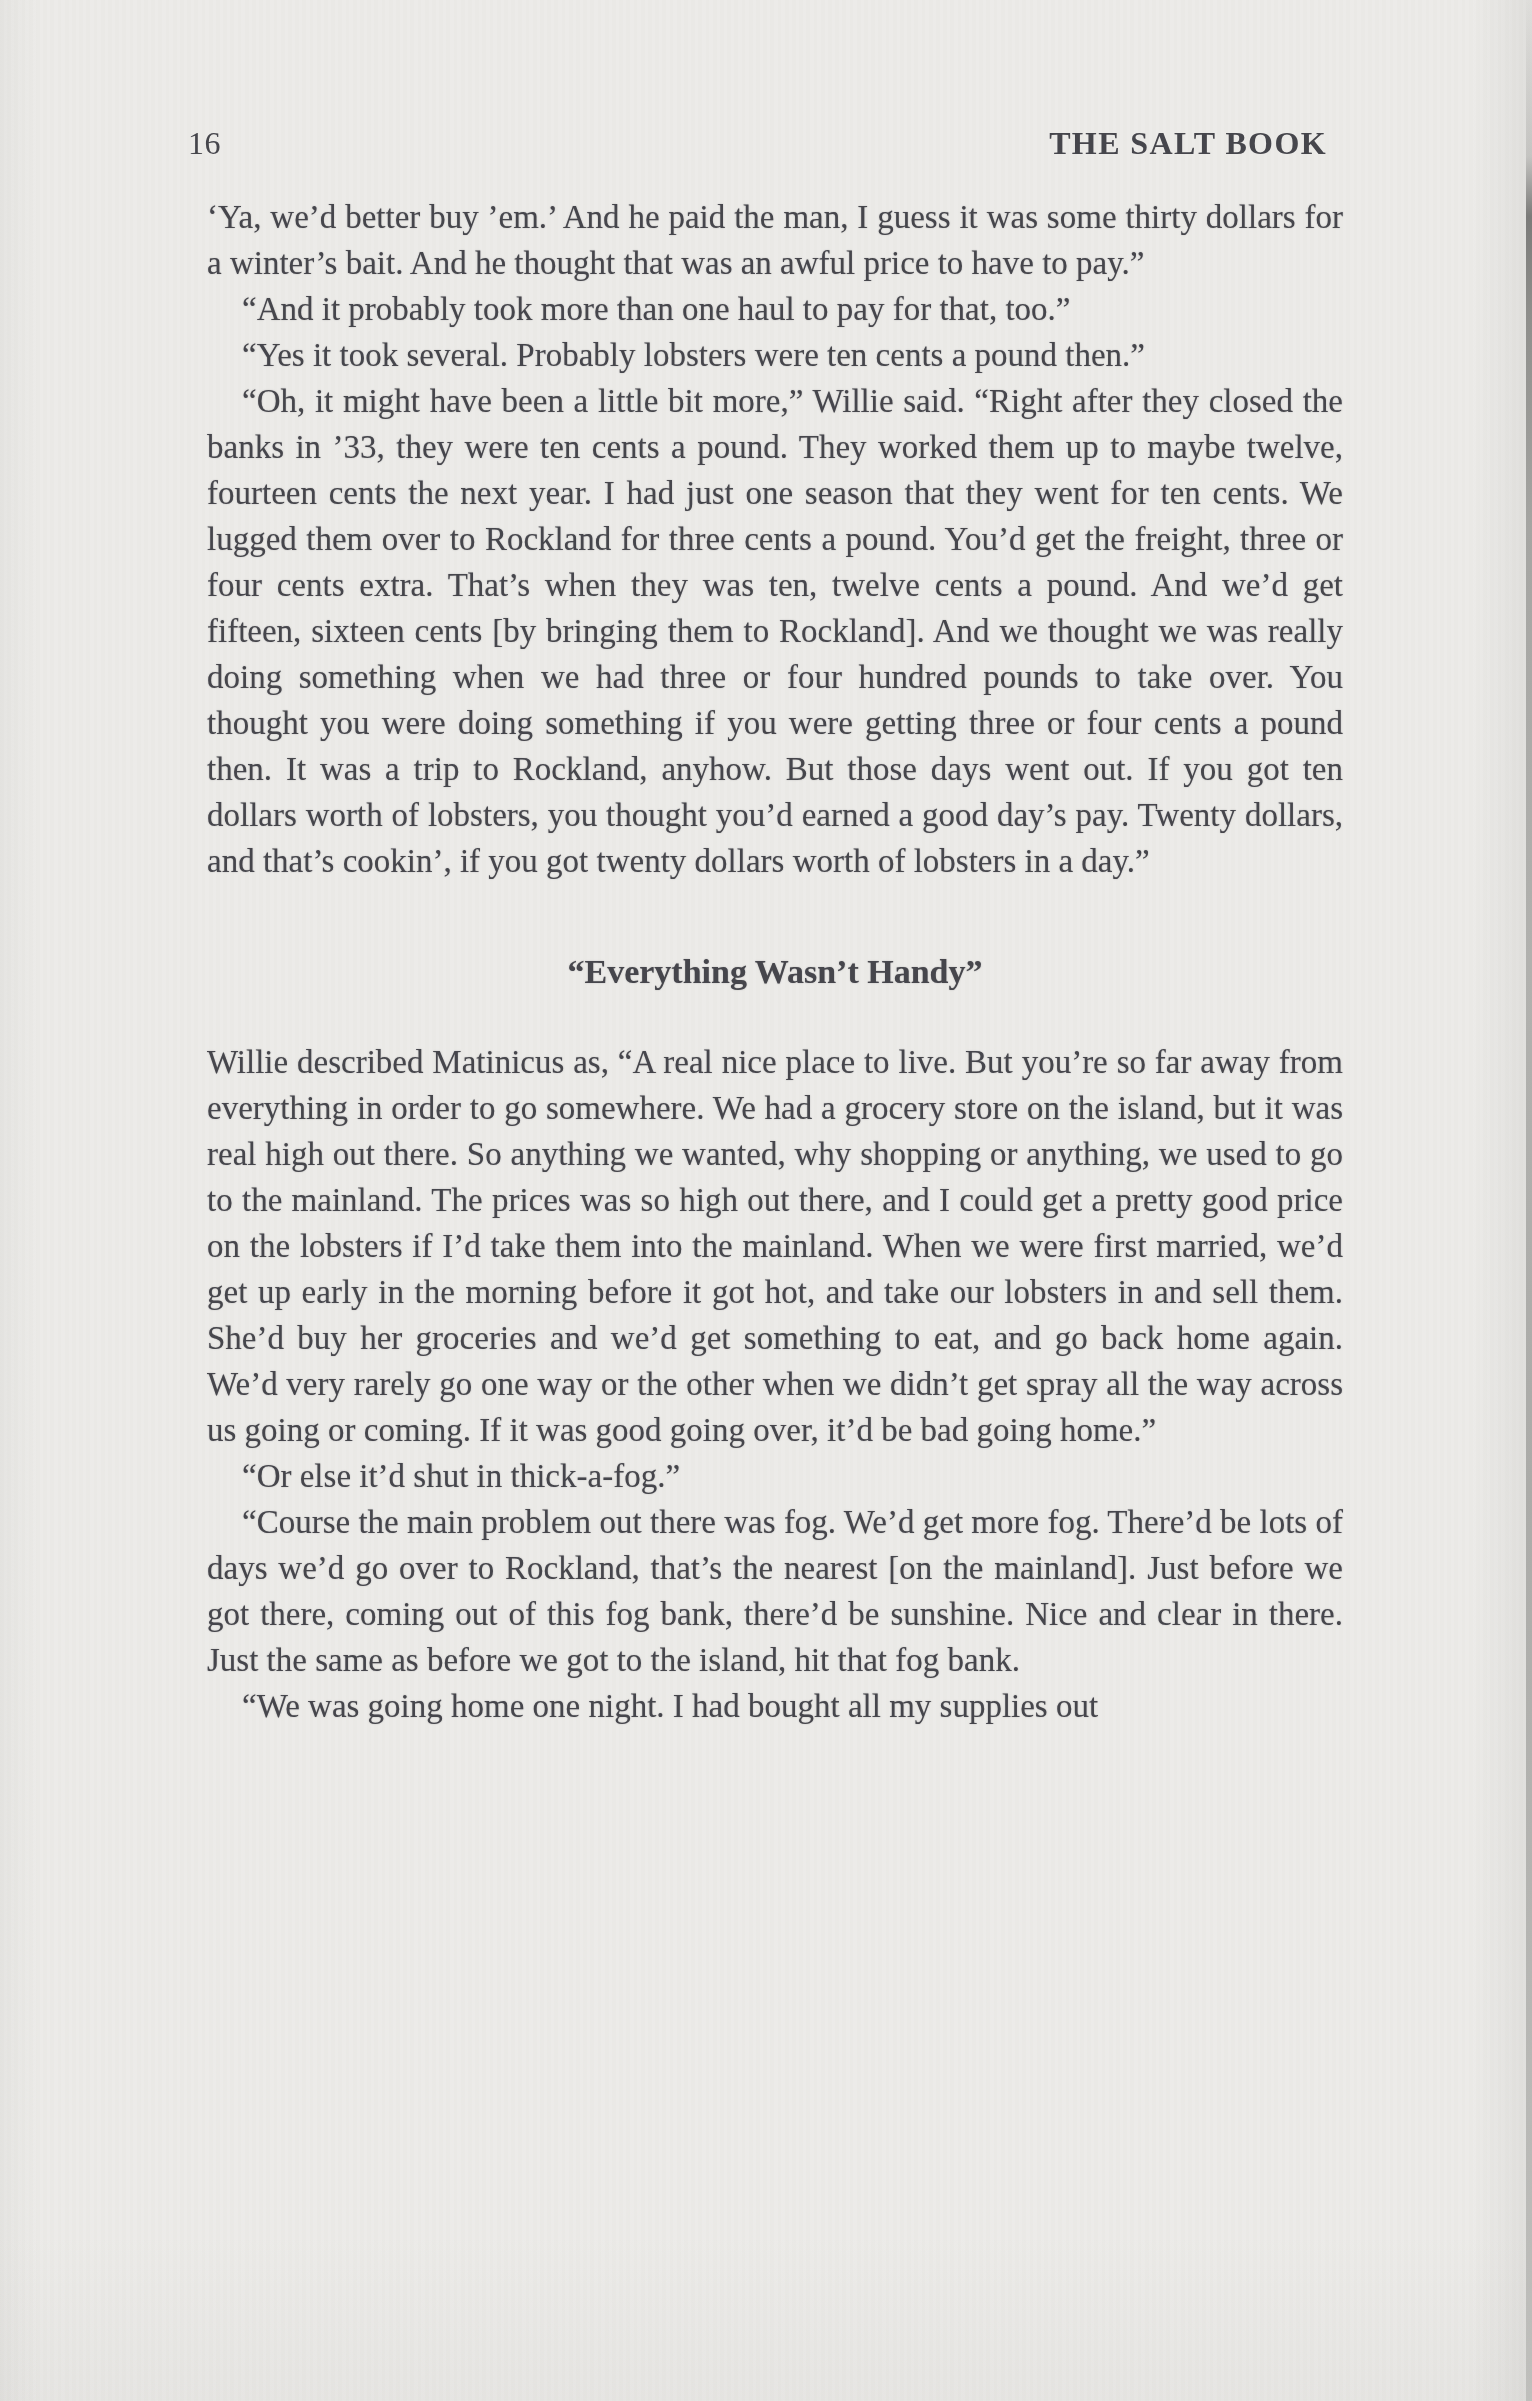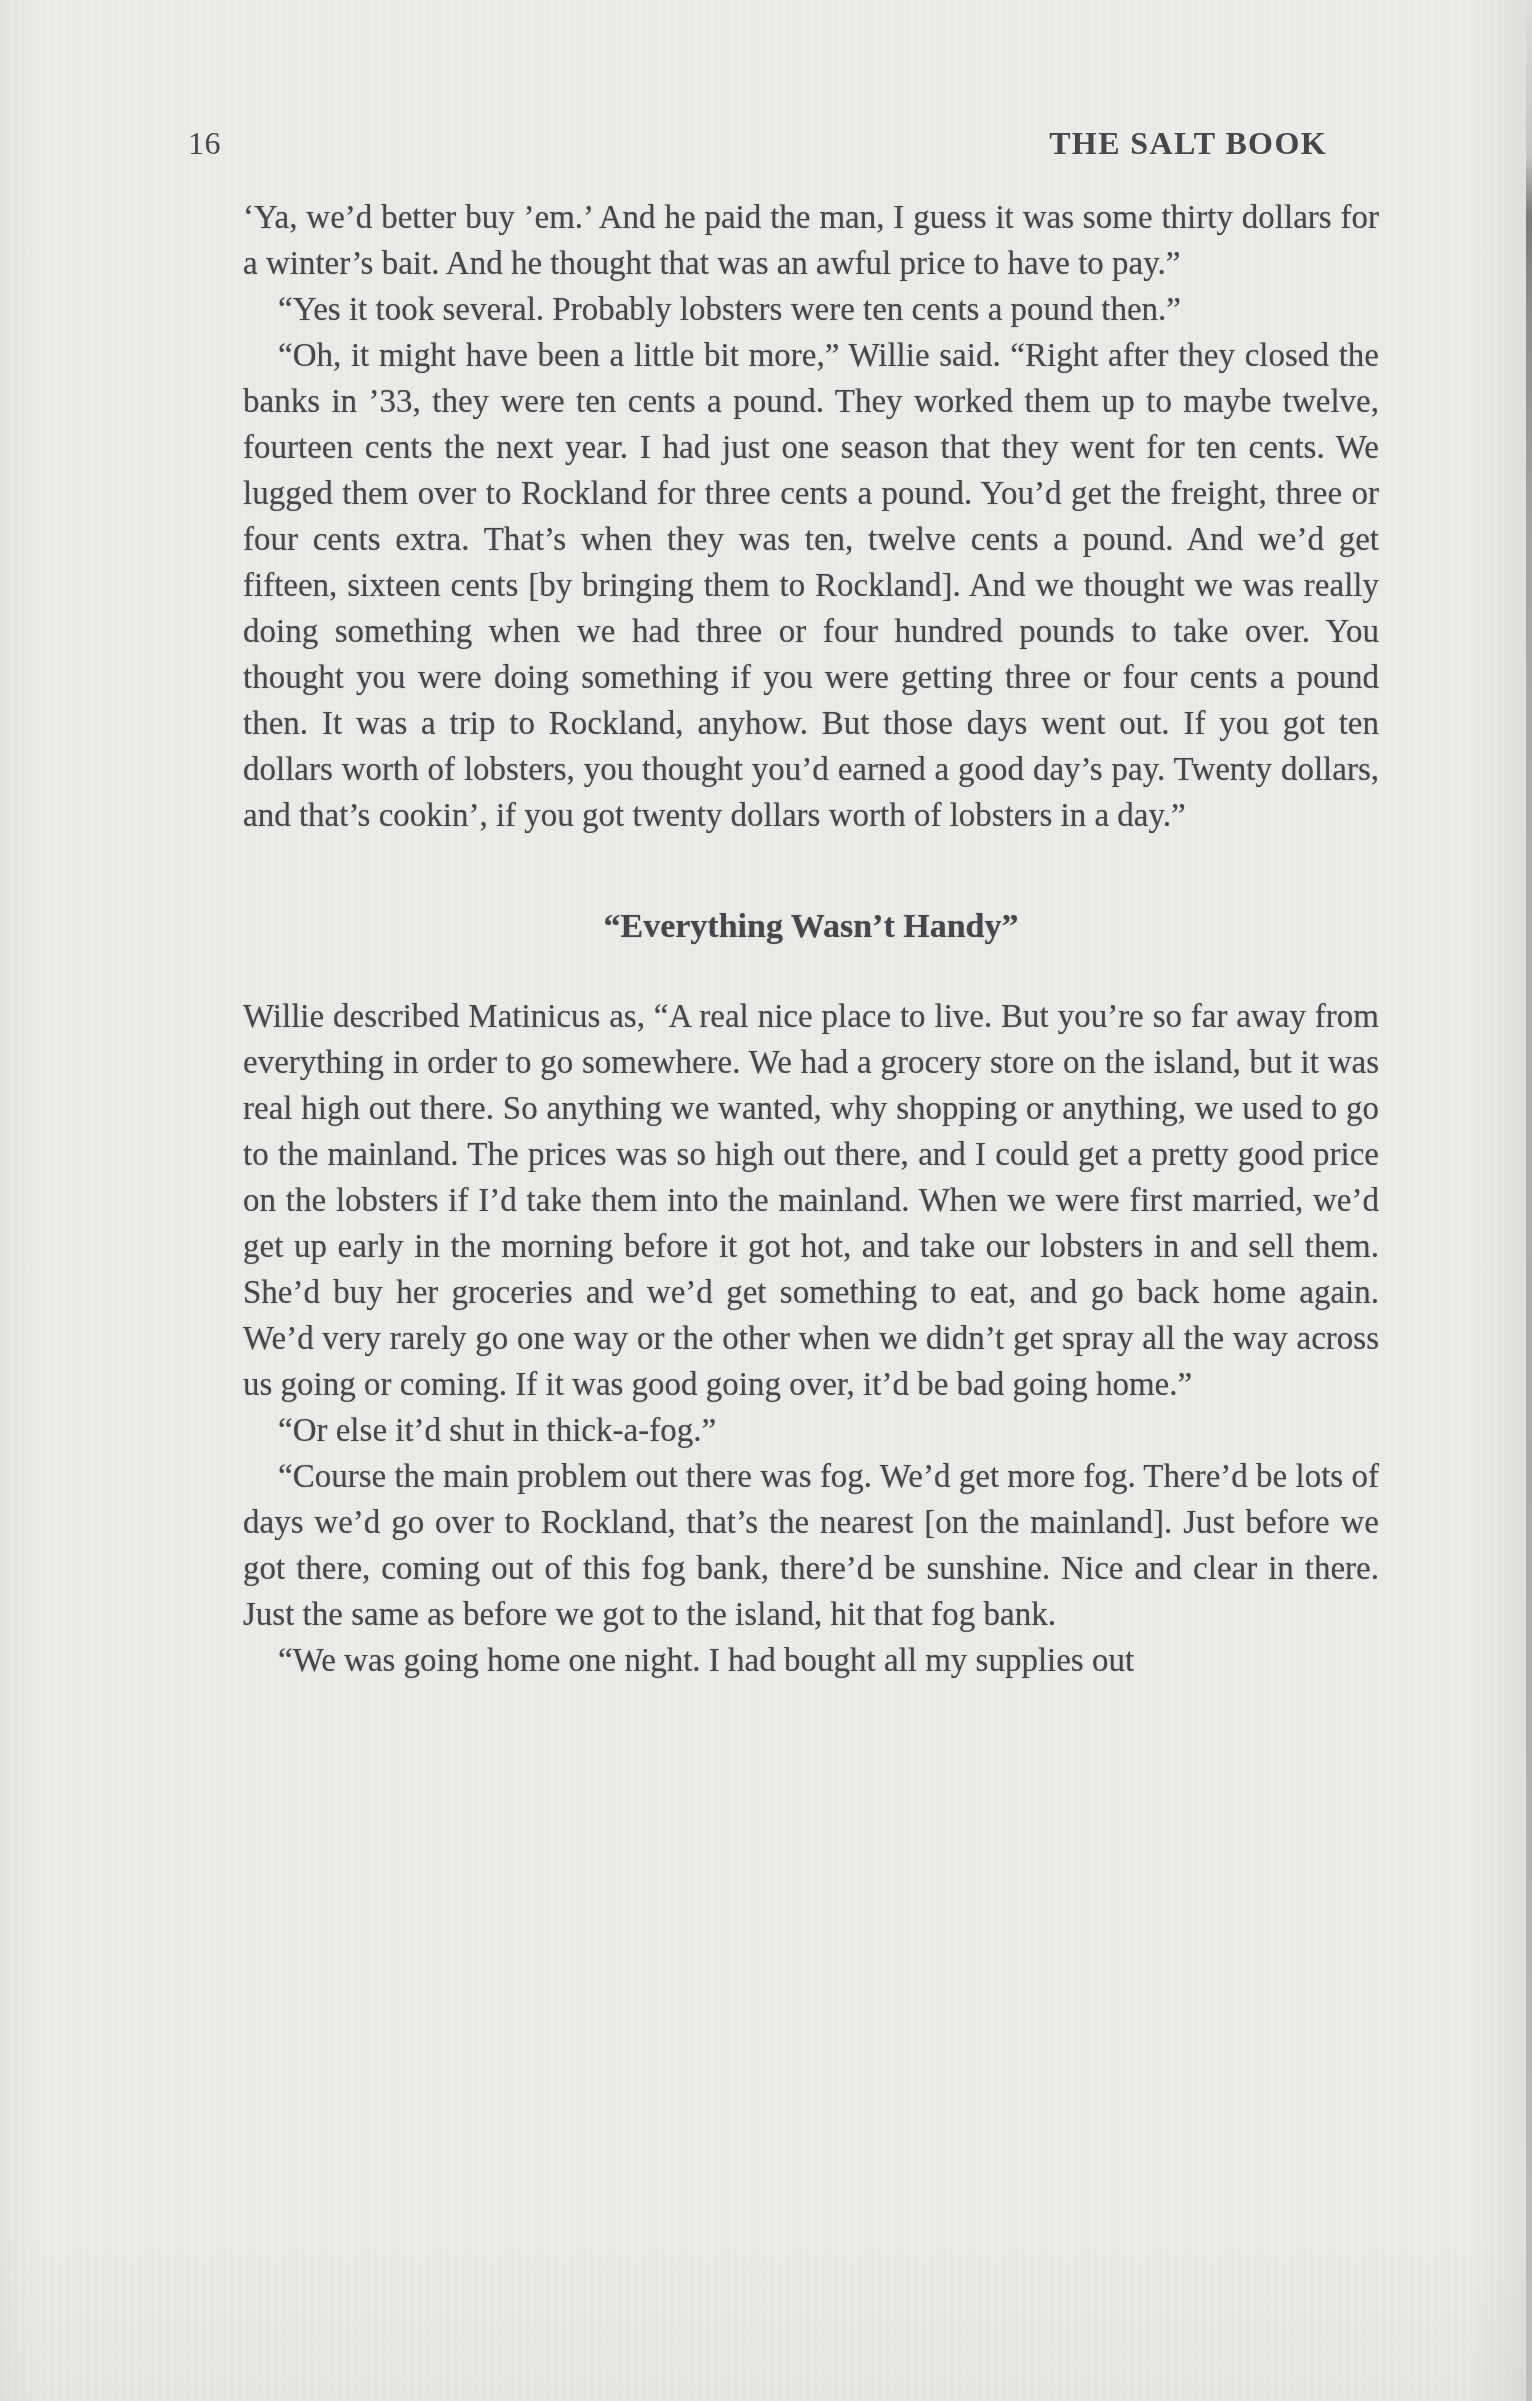--- a/index.html
+++ b/index.html
@@ -63,21 +63,20 @@
   }
   .bodycol {
     position: absolute;
     top: 194px;
     left: 207px;
     width: 1136px;
     font-size: 33px;
     line-height: 46px;
     text-align: justify;
     text-shadow: 0 0 1.4px rgba(70,70,76,0.40);
-    margin-left: 36px;
   }
   .bodycol p {
     margin: 0;
     padding: 0;
   }
   .bodycol p.indent {
     text-indent: 35px;
   }
   .section-heading {
     margin: 65px 0 44px 0;
@@ -93,20 +92,21 @@
 
 <div class="page">
 
   <div class="pagehead">
     <span class="page-number">16</span>
     <span class="running-title">THE SALT BOOK</span>
   </div>
 
   <div class="bodycol">
     <p class="noindent">‘Ya, we’d better buy ’em.’ And he paid the man, I guess it was some thirty dollars for a winter’s bait. And he thought that was an awful price to have to pay.”</p>
+    <p class="indent">“And it probably took more than one haul to pay for that, too.”</p>
     <p class="indent">“Yes it took several. Probably lobsters were ten cents a pound then.”</p>
     <p class="indent">“Oh, it might have been a little bit more,” Willie said. “Right after they closed the banks in ’33, they were ten cents a pound. They worked them up to maybe twelve, fourteen cents the next year. I had just one season that they went for ten cents. We lugged them over to Rockland for three cents a pound. You’d get the freight, three or four cents extra. That’s when they was ten, twelve cents a pound. And we’d get fifteen, sixteen cents [by bringing them to Rockland]. And we thought we was really doing something when we had three or four hundred pounds to take over. You thought you were doing something if you were getting three or four cents a pound then. It was a trip to Rockland, anyhow. But those days went out. If you got ten dollars worth of lobsters, you thought you’d earned a good day’s pay. Twenty dollars, and that’s cookin’, if you got twenty dollars worth of lobsters in a day.”</p>
 
     <h2 class="section-heading">“Everything Wasn’t Handy”</h2>
 
     <p class="noindent">Willie described Matinicus as, “A real nice place to live. But you’re so far away from everything in order to go somewhere. We had a grocery store on the island, but it was real high out there. So anything we wanted, why shopping or anything, we used to go to the mainland. The prices was so high out there, and I could get a pretty good price on the lobsters if I’d take them into the mainland. When we were first married, we’d get up early in the morning before it got hot, and take our lobsters in and sell them. She’d buy her groceries and we’d get something to eat, and go back home again. We’d very rarely go one way or the other when we didn’t get spray all the way across us going or coming. If it was good going over, it’d be bad going home.”</p>
     <p class="indent">“Or else it’d shut in thick-a-fog.”</p>
     <p class="indent">“Course the main problem out there was fog. We’d get more fog. There’d be lots of days we’d go over to Rockland, that’s the nearest [on the mainland]. Just before we got there, coming out of this fog bank, there’d be sunshine. Nice and clear in there. Just the same as before we got to the island, hit that fog bank.</p>
     <p class="indent">“We was going home one night. I had bought all my supplies out</p>
   </div>

